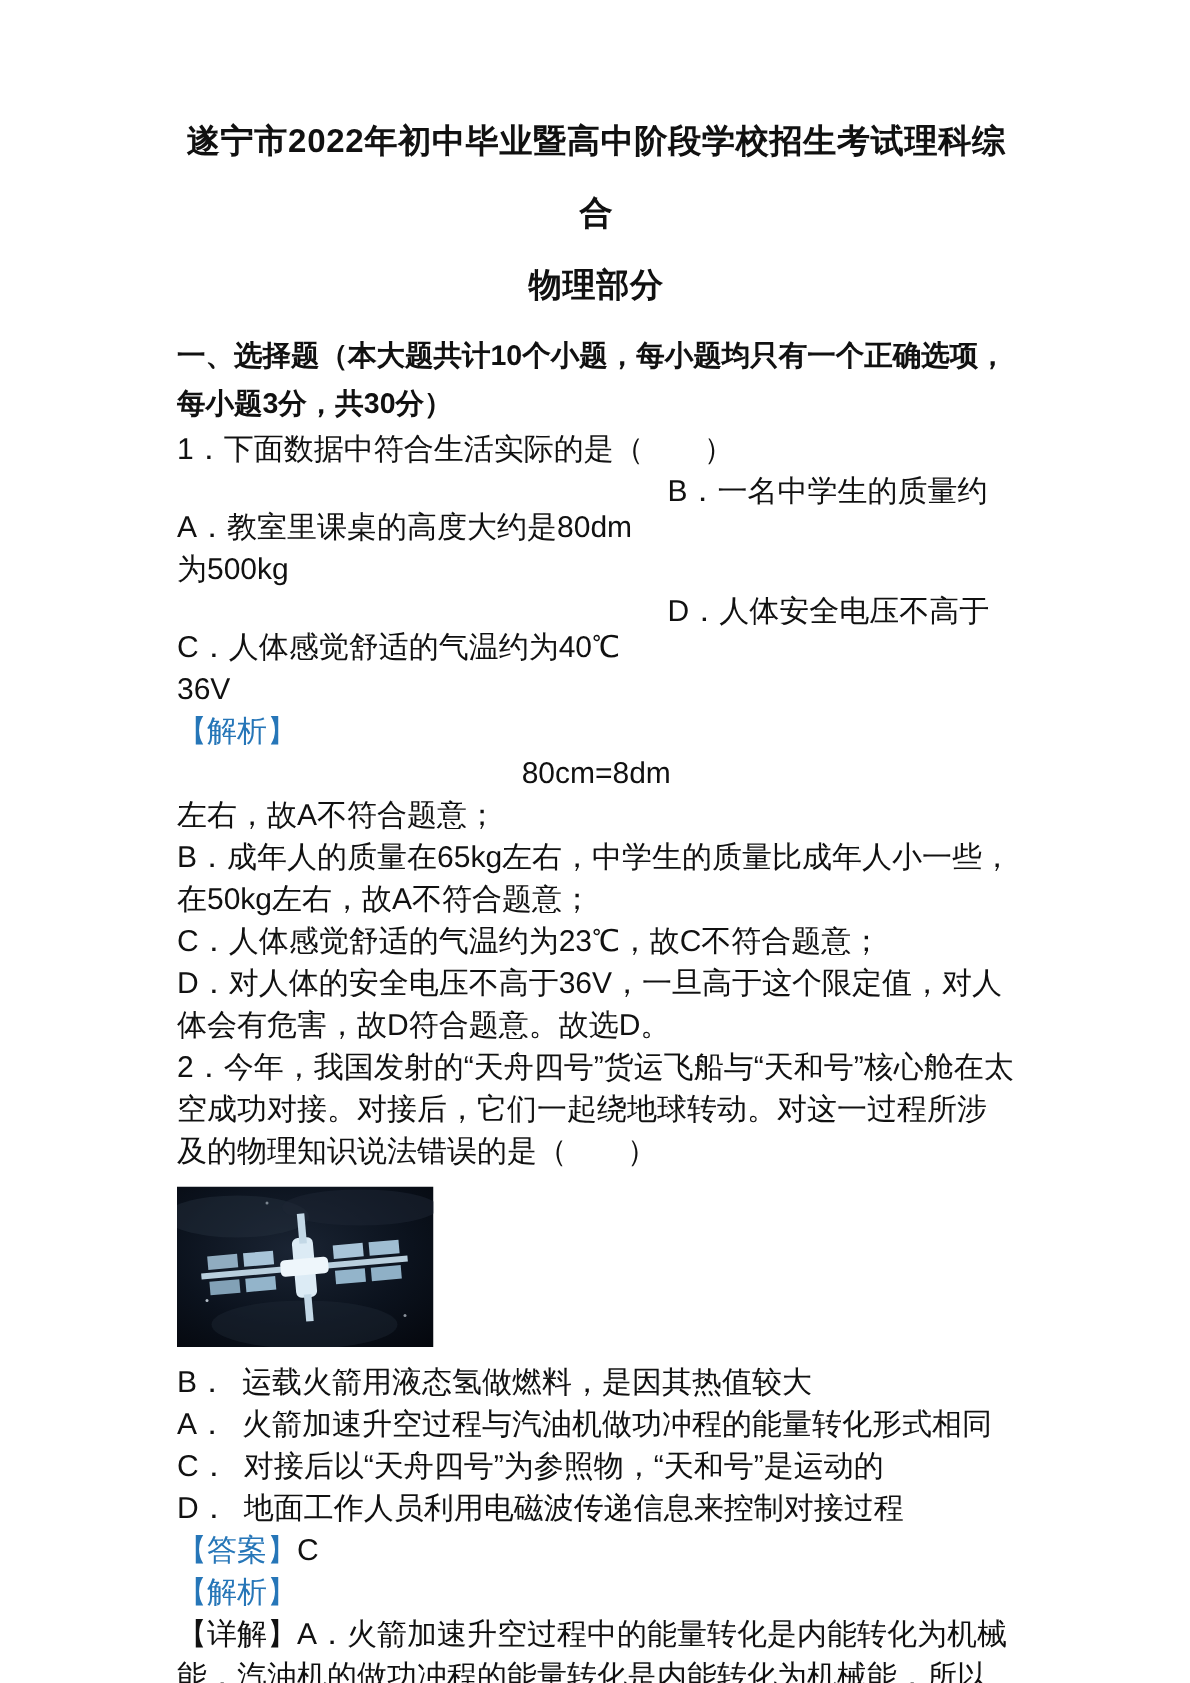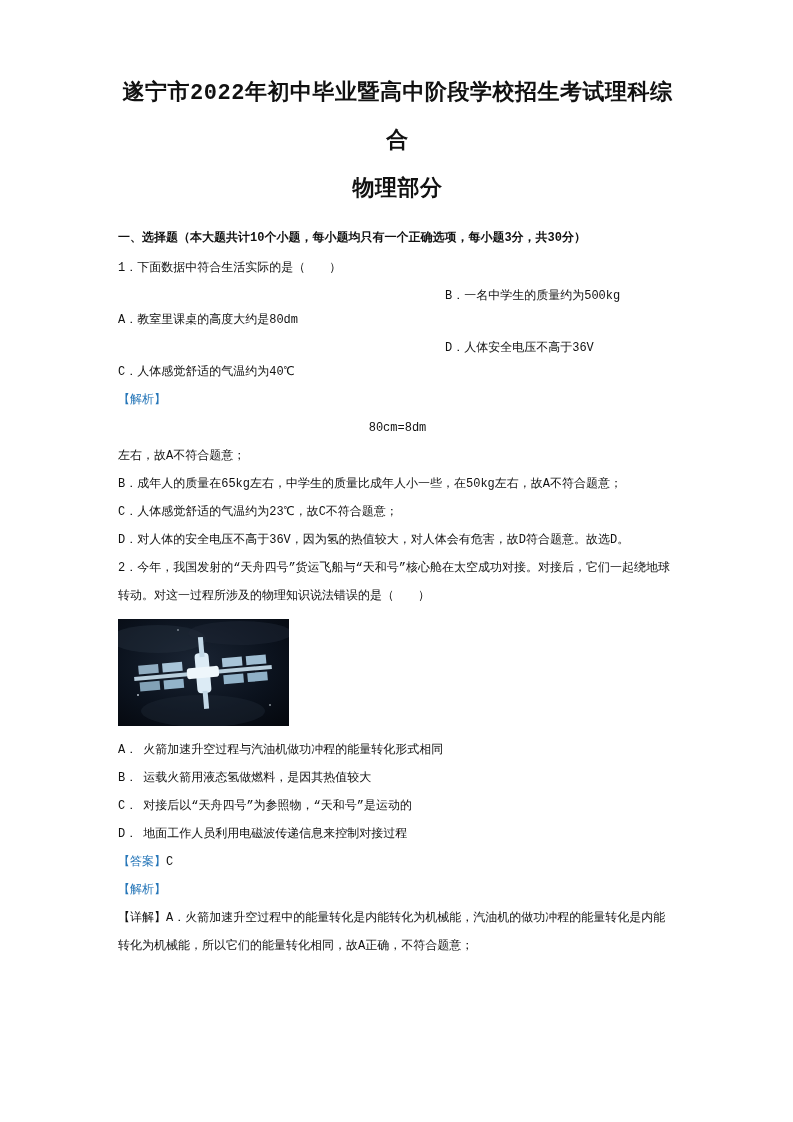--- a/index.html
+++ b/index.html
@@ -8,40 +8,40 @@
     background: #e8e8e8;
   }
   .page {
     position: relative;
     width: 793px;
     height: 1122px;
     margin: 0 auto;
     box-sizing: border-box;
     background: var(--page-bg, #ffffff);
     color: var(--text-color, #111111);
-    font-family: Liberation Mono, monospace;
+    font-family: Liberation Sans, sans-serif;
     padding: 70px 116px 24px 118px;
     overflow: hidden;
   }
   .title {
     font-size: 22px;
     font-weight: bold;
     text-align: center;
     margin: 0;
     line-height: 48px;
     letter-spacing: 0.5px;
   }
   .section-heading {
-    font-size: 12px;
+    font-size: 19px;
     font-weight: bold;
     line-height: 32px;
     margin: 8px 0 0 0;
   }
   p.body {
-    font-size: 12px;
+    font-size: 20px;
     line-height: 28px;
     margin: 0;
   }
   .q-start {
     margin-top: 4px;
   }
   .opt-col {
     display: inline-block;
     width: 327px;
     vertical-align: top;
@@ -84,21 +84,21 @@
   </p>
 
   <p class="body answer-line">
     <span class="blue">【解析】</span>
   </p>
 
   <p class="body center">80cm=8dm</p>
   <p class="body">左右，故A不符合题意；</p>
   <p class="body">B．成年人的质量在65kg左右，中学生的质量比成年人小一些，在50kg左右，故A不符合题意；</p>
   <p class="body">C．人体感觉舒适的气温约为23℃，故C不符合题意；</p>
-  <p class="body">D．对人体的安全电压不高于36V，因为氢的热值较大，对人体会有危害，故D符合题意。故选D。</p>
+  <p class="body">D．对人体的安全电压不高于36V，一旦高于这个限定值，对人体会有危害，故D符合题意。故选D。</p>
 
   <p class="body q-start">2．今年，我国发射的“天舟四号”货运飞船与“天和号”核心舱在太空成功对接。对接后，它们一起绕地球转动。对这一过程所涉及的物理知识说法错误的是（　　）</p>
 
   <svg class="figure" viewBox="0 0 171 107" xmlns="http://www.w3.org/2000/svg" aria-hidden="true">
     <defs>
       <radialGradient id="sky" cx="45%" cy="40%" r="85%">
         <stop offset="0%" stop-color="#1a2433"></stop>
         <stop offset="55%" stop-color="#0b121d"></stop>
         <stop offset="100%" stop-color="#04060b"></stop>
       </radialGradient>
@@ -120,22 +120,22 @@
       <rect x="105" y="58" width="20" height="9" fill="#93b4ca"></rect>
       <rect x="129" y="41" width="20" height="9" fill="#9fbdd2"></rect>
       <rect x="129" y="58" width="20" height="9" fill="#8fb0c6"></rect>
       <rect x="78" y="34" width="14" height="40" rx="4" fill="#dcebf5"></rect>
       <rect x="69" y="48" width="32" height="11" rx="3" fill="#eef6fb"></rect>
       <rect x="83" y="18" width="5" height="20" fill="#c3d8e6"></rect>
       <rect x="83" y="72" width="5" height="18" fill="#c3d8e6"></rect>
     </g>
   </svg>
 
+  <p class="body">B． 运载火箭用液态氢做燃料，是因其热值较大</p>
   <p class="body">A． 火箭加速升空过程与汽油机做功冲程的能量转化形式相同</p>
-  <p class="body">B． 运载火箭用液态氢做燃料，是因其热值较大</p>
   <p class="body">C． 对接后以“天舟四号”为参照物，“天和号”是运动的</p>
   <p class="body">D． 地面工作人员利用电磁波传递信息来控制对接过程</p>
 
   <p class="body answer-line">
     <span class="blue">【答案】</span><span>C</span>
   </p>
   <p class="body answer-line">
     <span class="blue">【解析】</span>
   </p>
 

